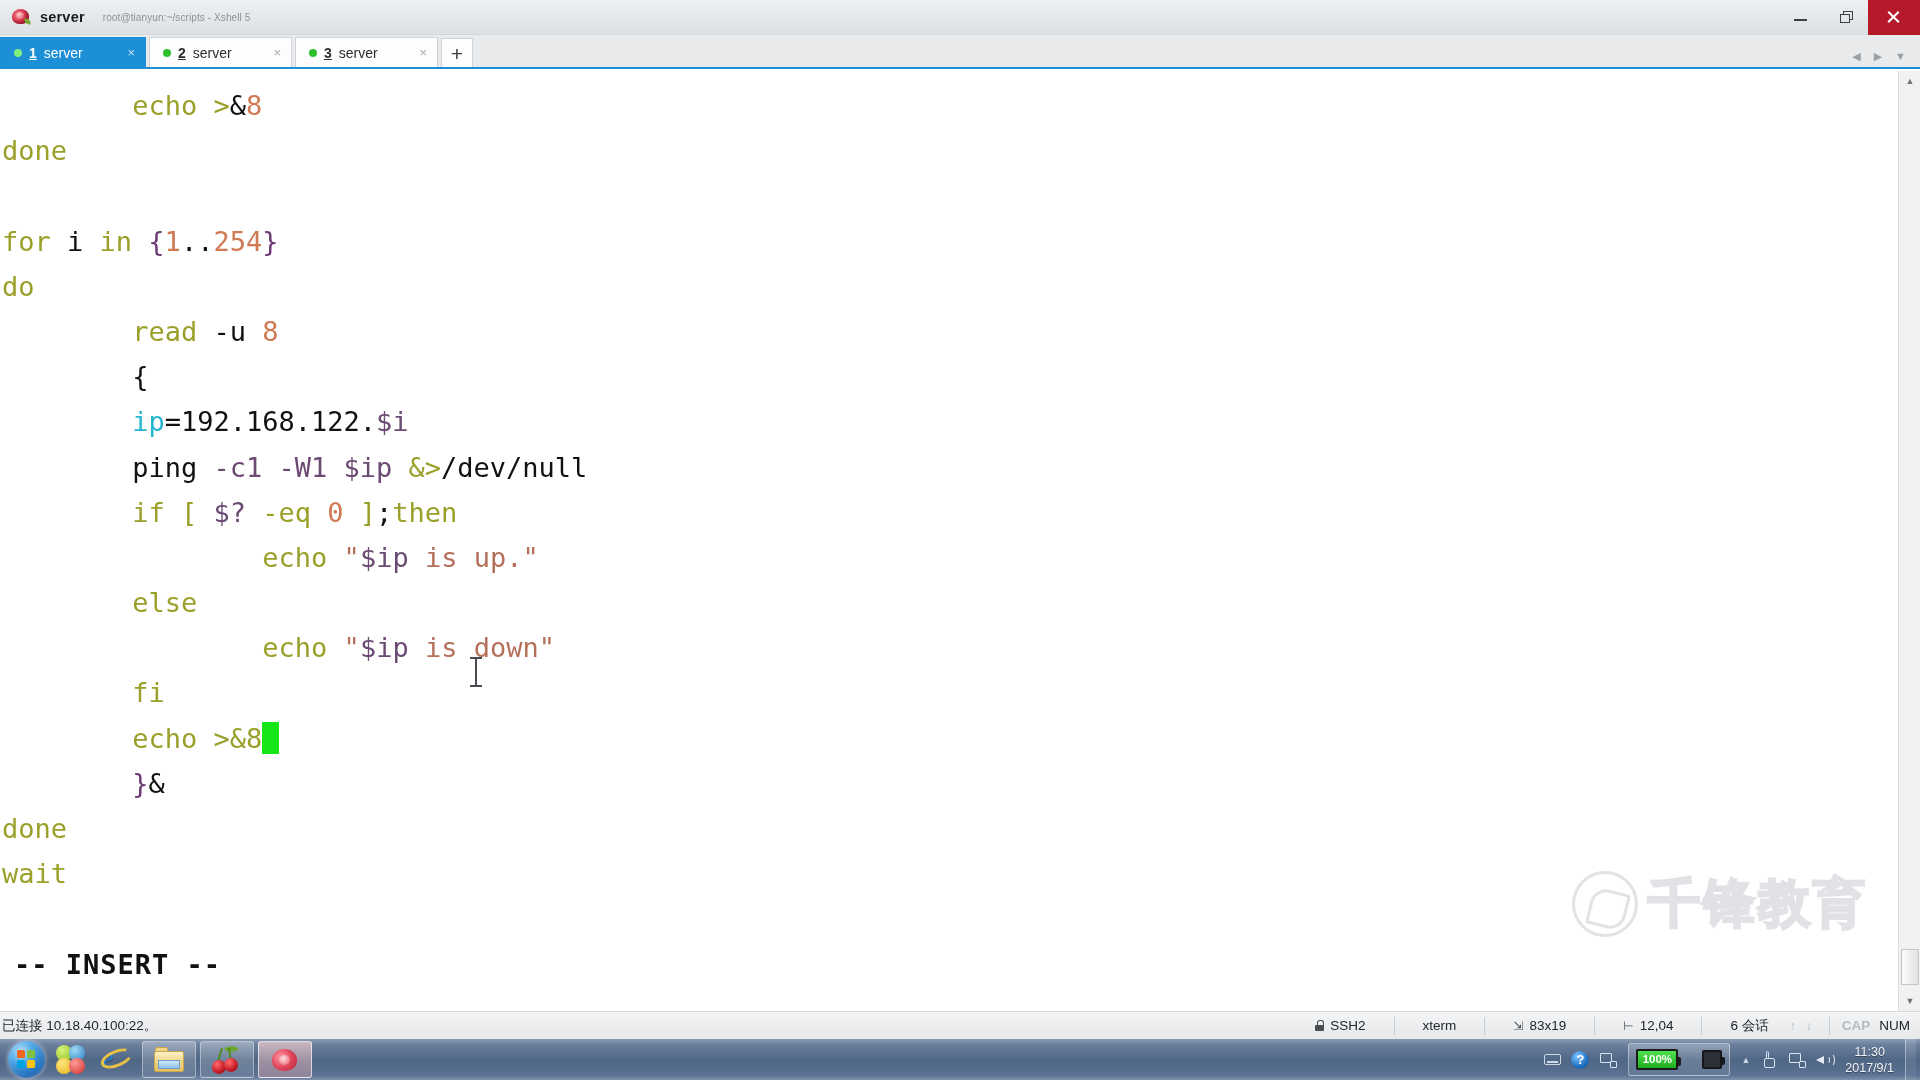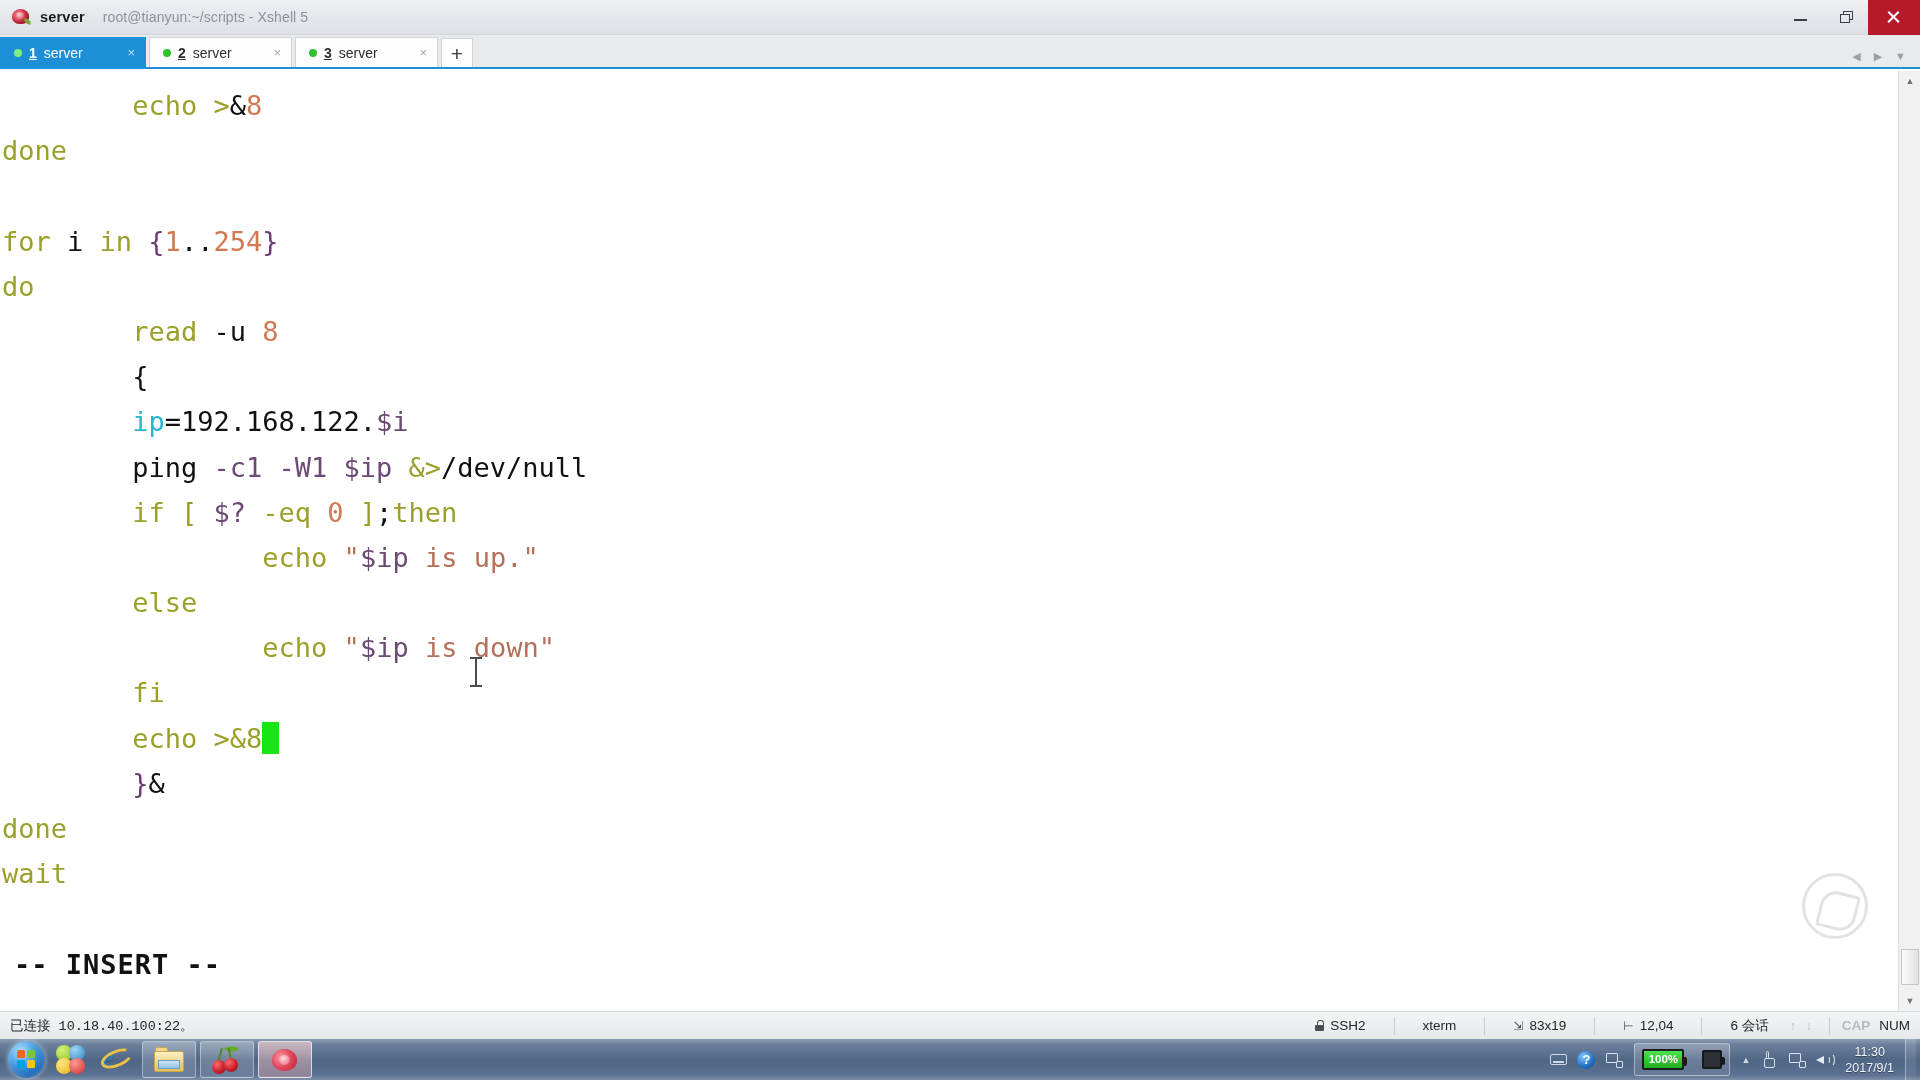--- a/index.html
+++ b/index.html
@@ -35,21 +35,21 @@
     background: radial-gradient(circle at 40% 35%, #ffd6da 0%, #e8697a 70%, #c2344a 100%);
   }
   .app-icon .rose-leaf {
     position: absolute; left: 13px; top: 12px; width: 7px; height: 5px;
     border-radius: 0 80% 0 80%; background: #7aa832; transform: rotate(12deg);
   }
   .title-main {
     font-size: 14.5px; font-weight: bold; color: #1a1a1a; letter-spacing: .2px;
     margin-right: 18px;
   }
-  .title-sub { font-size: 14px; color: #8d9196; letter-spacing: .1px; }
+  .title-sub { font-size: 10px; color: #8d9196; letter-spacing: .1px; }
 
   .winbtns { margin-left: auto; display: flex; align-items: stretch; height: 35px; }
   .winbtn {
     width: 45px; display: flex; align-items: center; justify-content: center;
     position: relative;
   }
   .winbtn .min-glyph { width: 13px; height: 2px; background: #3b3f44; margin-top: 5px; }
   .winbtn .res-back {
     position: absolute; width: 10px; height: 9px;
     border: 1.6px solid #3b3f44; left: 20px; top: 11px; background: transparent;
@@ -186,21 +186,21 @@
     border: 1px solid #c6c6c6;
   }
 
   
   .statusbar {
     position: absolute; top: 1011px; left: 0; width: 1920px; height: 28px;
     background: linear-gradient(to bottom, #f3f4f6, #e6e8ea);
     border-top: 1px solid #d6d9dc;
     display: flex; align-items: center; font-size: 13.5px; color: #23262a;
   }
-  .sb-left { padding-left: 10px; font-family: Liberation Mono, monospace; }
+  .sb-left { padding-left: 2px; }
   .sb-right { margin-left: auto; display: flex; align-items: center; padding-right: 10px; }
   .sb-sep { width: 1px; height: 18px; background: #c9cdd1; margin: 0 12px; }
   .sb-item { display: flex; align-items: center; gap: 6px; margin: 0 16px; white-space: nowrap; }
   .lock-ic {
     width: 9px; height: 11px; position: relative; display: inline-block;
   }
   .lock-ic::before {
     content: ""; position: absolute; left: 0; bottom: 0; width: 9px; height: 6px;
     background: #4a4e53; border-radius: 1px;
   }
@@ -321,21 +321,21 @@
   .kbd-ic::after {
     content: ""; position: absolute; left: 2px; top: 6px; width: 11px; height: 2px; background: #cfd9e6;
   }
   .help-ic {
     width: 18px; height: 18px; border-radius: 50%;
     background: radial-gradient(circle at 35% 30%, #7fc6ff 0%, #1f6fc0 60%, #0e4a8e 100%);
     color: #fff; font-size: 13px; font-weight: bold;
     display: flex; align-items: center; justify-content: center; line-height: 1;
   }
   .batt-group {
-    display: flex; align-items: center; gap: 18px; margin: 0 6px;
+    display: flex; align-items: center; gap: 24px; margin: 0 6px;
     border: 1px solid rgba(255,255,255,.40); border-radius: 3px;
     background: linear-gradient(to bottom, rgba(255,255,255,.26), rgba(255,255,255,.06));
     padding: 2px 7px; height: 33px;
   }
   .batt {
     width: 42px; height: 21px; border: 2px solid #1b1b1b; border-radius: 2px;
     background: linear-gradient(to bottom, #4fe24f, #1fae1f);
     position: relative; display: flex; align-items: center; justify-content: center;
   }
   .batt::after {
@@ -453,20 +453,21 @@
     <div class="term" id="term"><div class="ln" style="padding-left: 132.16px;"><span class="k">echo </span><span class="k">&gt;</span><span class="pl">&amp;</span><span class="nu">8</span></div><div class="ln" style="padding-left: 2px;"><span class="k">done</span></div><div class="ln" style="padding-left: 2px;"><span class="pl"></span></div><div class="ln" style="padding-left: 2px;"><span class="k">for</span><span class="pl"> i </span><span class="k">in</span><span class="pl"> </span><span class="br">{</span><span class="nu">1</span><span class="pl">..</span><span class="nu">254</span><span class="br">}</span></div><div class="ln" style="padding-left: 2px;"><span class="k">do</span></div><div class="ln" style="padding-left: 132.16px;"><span class="k">read</span><span class="pl"> -u </span><span class="nu">8</span></div><div class="ln" style="padding-left: 132.16px;"><span class="pl">{</span></div><div class="ln" style="padding-left: 132.16px;"><span class="cy">ip</span><span class="pl">=192.168.122.</span><span class="va">$i</span></div><div class="ln" style="padding-left: 132.16px;"><span class="pl">ping </span><span class="va">-c1 -W1 </span><span class="va">$ip</span><span class="pl"> </span><span class="k">&amp;&gt;</span><span class="pl">/dev/null</span></div><div class="ln" style="padding-left: 132.16px;"><span class="k">if</span><span class="k"> [ </span><span class="va">$?</span><span class="pl"> </span><span class="k">-eq</span><span class="pl"> </span><span class="nu">0</span><span class="pl"> </span><span class="k">]</span><span class="pl">;</span><span class="k">then</span></div><div class="ln" style="padding-left: 262.32px;"><span class="k">echo</span><span class="pl"> </span><span class="st">"</span><span class="va">$ip</span><span class="st"> is up."</span></div><div class="ln" style="padding-left: 132.16px;"><span class="k">else</span></div><div class="ln" style="padding-left: 262.32px;"><span class="k">echo</span><span class="pl"> </span><span class="st">"</span><span class="va">$ip</span><span class="st"> is down"</span></div><div class="ln" style="padding-left: 132.16px;"><span class="k">fi</span></div><div class="ln" style="padding-left: 132.16px;"><span class="k">echo </span><span class="k">&gt;</span><span class="k">&amp;</span><span class="k">8</span><span class="cursor-blk"></span></div><div class="ln" style="padding-left: 132.16px;"><span class="br">}</span><span class="pl">&amp;</span></div><div class="ln" style="padding-left: 2px;"><span class="k">done</span></div><div class="ln" style="padding-left: 2px;"><span class="k">wait</span></div></div>
 
     <div class="ibeam">
       <div class="top"></div>
         <div class="stem"></div>
         <div class="bot"></div>
     </div>
 
     <div class="watermark">
       <div class="wm-logo"></div>
+      <div class="wm-text">千锋教育</div>
     </div>
 
     <div style="position:absolute; left:14px; top:880px; width:1898px; height:45px;">
       <div class="insert-line">-- INSERT --</div>
     </div>
 
     <div class="vscroll">
       <div class="arrow">▲</div>
       <div class="thumb"></div>
       <div class="arrow bottom">▼</div>

